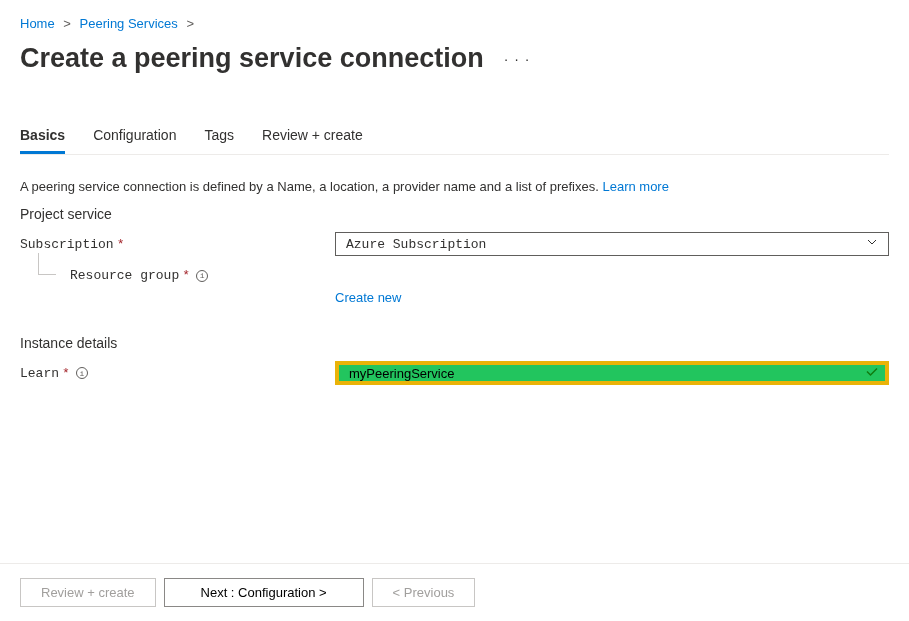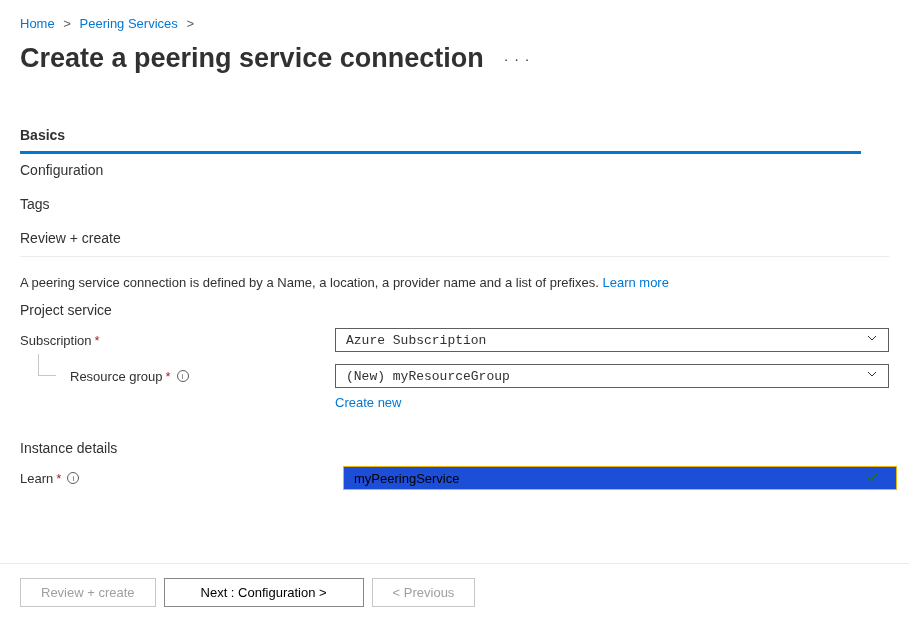--- a/index.html
+++ b/index.html
@@ -39,22 +39,21 @@
     .more-dots {
       margin-left: 20px;
       font-size: 14px;
       color: #323130;
       cursor: pointer;
       letter-spacing: 1px;
     }
     .tabs {
       display: flex;
       border-bottom: 1px solid #edebe9;
-      margin-bottom: 18px;
-      flex-direction: column;
+      margin-bottom: 24px;
     }
     .tab {
       padding: 8px 0;
       margin-right: 28px;
       font-size: 14px;
       color: #323130;
       cursor: pointer;
       border-bottom: 2px solid transparent;
     }
     .tab.active {
@@ -79,20 +78,21 @@
       display: flex;
       align-items: center;
       margin-bottom: 12px;
     }
     .form-label {
       width: 315px;
       font-size: 13px;
       color: #323130;
       display: flex;
       align-items: center;
+      font-family: Liberation Mono, monospace;
     }
     .form-label.indented {
       padding-left: 50px;
       position: relative;
     }
     .indent-line {
       position: absolute;
       left: 18px;
       top: -15px;
       width: 18px;
@@ -140,26 +140,25 @@
       top: 50%;
       transform: translateY(-50%);
     }
     .chevron-down svg {
       width: 12px;
       height: 12px;
     }
     .text-input {
       width: 100%;
       height: 24px;
-      border: 1px solid #eab308;
+      border: 4px solid #eab308;
       padding: 2px 30px 2px 10px;
       font-size: 13px;
-      background: #1d4ed8;
+      background: #22c55e;
       outline: none;
-      margin-left: 8px;
     }
     .check-icon {
       position: absolute;
       right: 10px;
       top: 50%;
       transform: translateY(-50%);
       color: #107c10;
     }
     .check-icon svg {
       width: 14px;
@@ -250,30 +249,20 @@
     </div>
   </div>
 </div>
 
 <div class="form-row">
   <div class="form-label indented">
     <div class="indent-line"></div>
     <span>Resource group</span>
     <span class="required">*</span>
     <span class="info-icon">i</span>
-  </div>
-  <div class="form-control">
-    <div class="select-box">
-      <span>(New) myResourceGroup</span>
-      <span class="chevron-down">
-        <svg viewBox="0 0 12 12">
-            <path d="M2 4 L6 8 L10 4" stroke="#323130" stroke-width="1" fill="none"></path>
-          </svg>
-      </span>
-    </div>
   </div>
 </div>
 
 <div class="create-new-link">
   <a href="#">Create new</a>
 </div>
 
 <div class="instance-section">
   <div class="section-title">Instance details</div>
 

